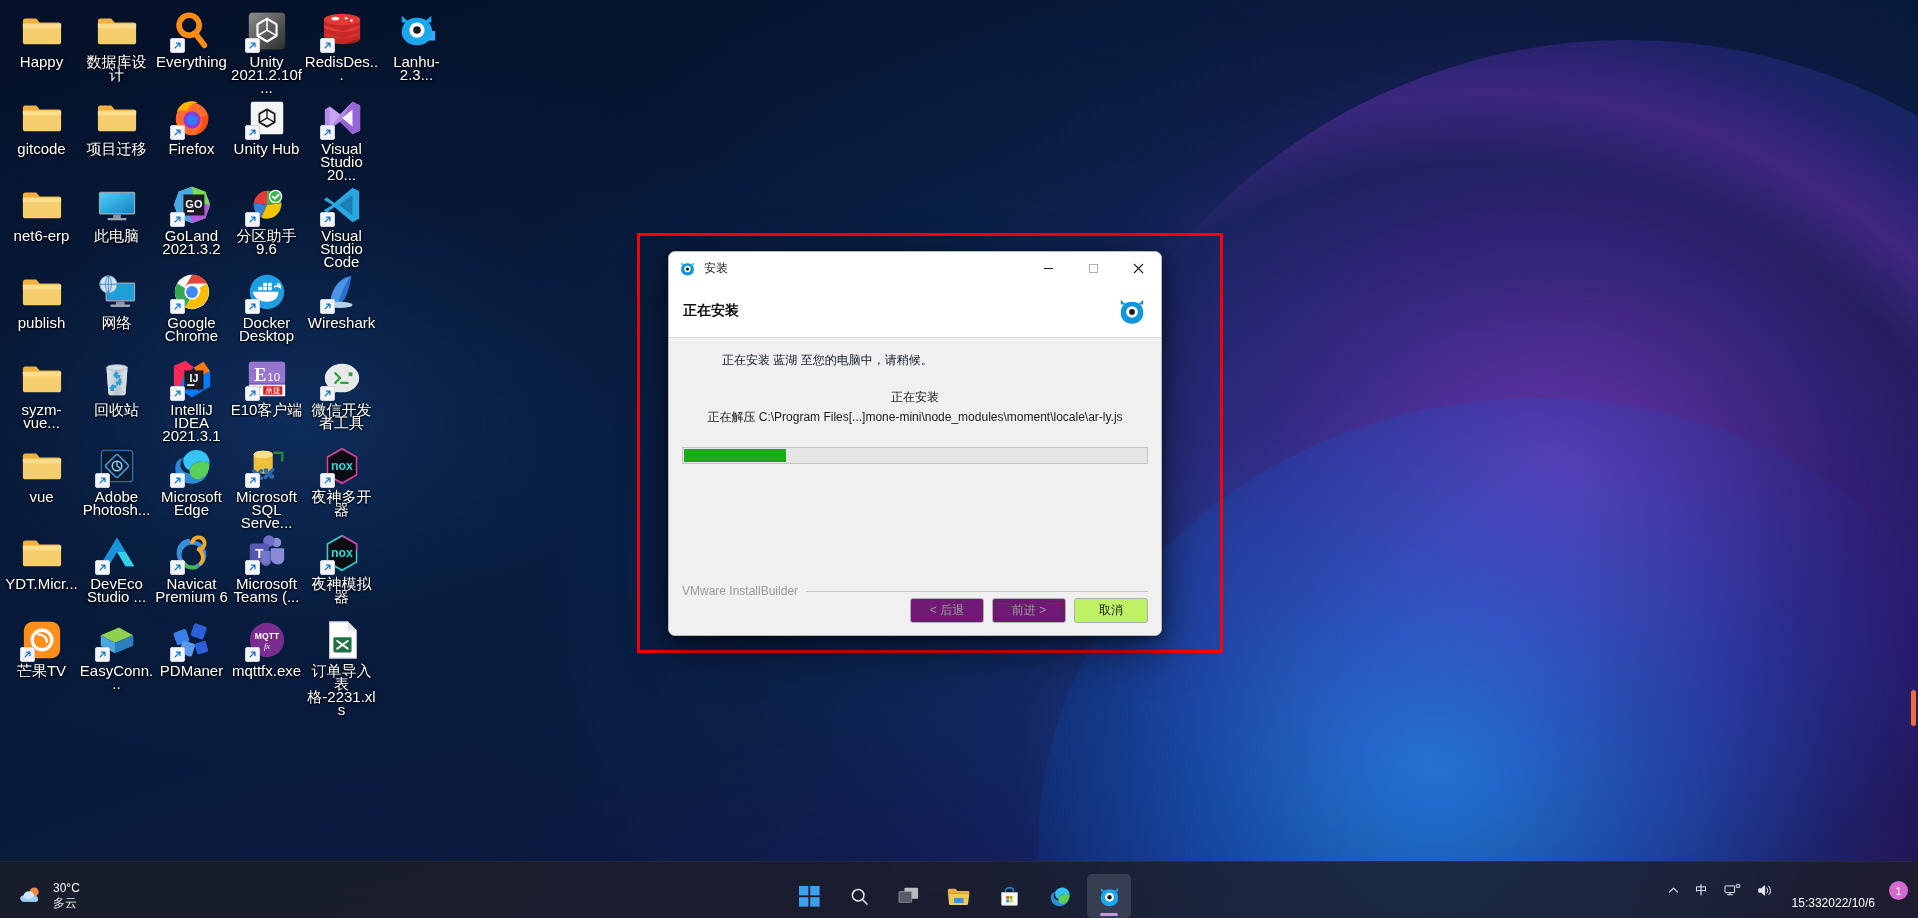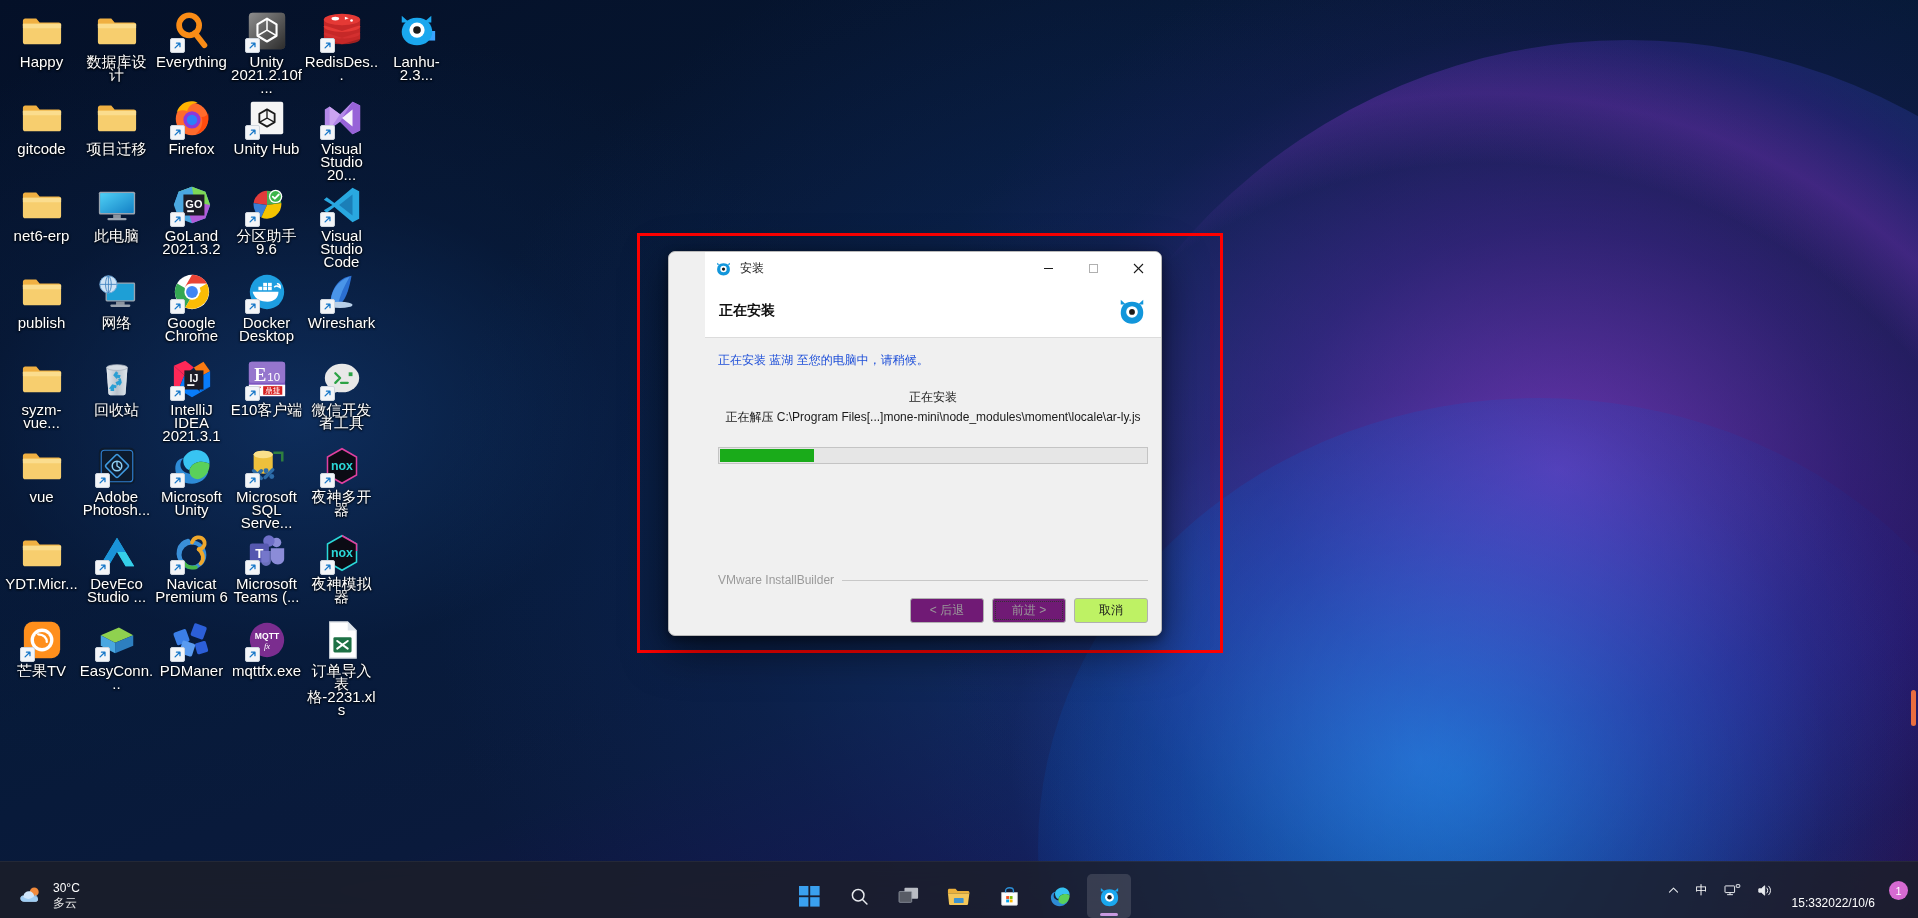--- a/index.html
+++ b/index.html
@@ -104,21 +104,20 @@
     left: 668px; top: 251px;
     width: 494px; height: 385px;
     background: #f0f0f0;
     border: 1px solid #b9b9b9;
     border-radius: 7px;
     box-shadow: 0 14px 44px rgba(0,0,0,0.55), 0 3px 10px rgba(0,0,0,0.4);
     z-index: 10;
     overflow: hidden;
     display: flex; flex-direction: column;
     font-family: "Liberation Sans", "DejaVu Sans", sans-serif;
-    padding-left: 36px;
   }
   .titlebar {
     height: 33px;
     background: #ffffff;
     display: flex; align-items: center;
     flex: 0 0 auto;
   }
   .titlebar-left {
     display: flex; align-items: center;
     gap: 8px; padding-left: 10px; flex: 1 1 auto;
@@ -148,22 +147,23 @@
     flex: 1 1 auto;
   }
 
   .body-area {
     flex: 1 1 auto;
     background: #f0f0f0;
     padding: 14px 13px 0 13px;
     position: relative;
   }
   .install-msg {
-    font-size: 12px; color: #1d4ed8;
+    font-size: 12px; color: #0f172a;
     margin-bottom: 20px;
+    margin-left: 40px;
   }
   .status-center {
     text-align: center;
     font-size: 12px;
     color: #1a1a1a;
     margin-bottom: 3px;
   }
   .extract-line {
     text-align: center;
     font-size: 12px;
@@ -184,21 +184,20 @@
     background: #1aab1a;
   }
 
   .footer-area {
     flex: 0 0 auto;
     background: #f0f0f0;
     padding: 0 13px 12px 13px;
   }
   .brand-rule {
     display: flex; align-items: center; gap: 8px;
-    margin-bottom: 11px;
   }
   .brand-text {
     font-size: 12px; color: #9a9a9a; white-space: nowrap;
   }
   .rule-line { flex: 1 1 auto; height: 1px; background: #c8c8c8; }
   .btn-row {
     display: flex; justify-content: flex-end; gap: 8px;
   }
   .dlg-btn {
     min-width: 74px; height: 25px;
@@ -737,21 +736,21 @@
       <path d="M39 28 C37 35.5 30 40.5 22 40.5 C12 40.5 4.5 34 4.5 24.5 C4.5 18.5 8 14 13 14 C9.5 17 8.6 23 12.3 26.8 C17.2 31.8 29 31.8 39 28 Z" fill="#2e8bd6"></path>
       <path d="M13 14 C16.5 7 24 3.5 31.5 6 C37.5 8 41 13.8 40.3 19.8 C37.5 18 32.8 16.8 28 18 C23.3 19.2 20 22.5 19.3 26.5 C15.3 25.2 12 20.5 13 14 Z" fill="#38c4f2"></path>
       <path d="M19.3 26.5 C20 22.5 23.3 19.2 28 18 C32.8 16.8 37.5 18 40.3 19.8 C40.8 26.3 37 33 30.4 35.4 C26.2 36.8 21.5 34.6 20 30.7 C19.5 29.4 19.2 27.8 19.3 26.5 Z" fill="#5ad05a"></path>
     </svg>
           <span class="shortcut-badge">
             <svg viewBox="0 0 16 16">
               <path d="M4.5 11.5 L11 5 M6.5 4.6 L11.6 4.6 L11.6 9.7" fill="none" stroke="#1878c8" stroke-width="1.9" stroke-linecap="round" stroke-linejoin="round"></path>
             </svg>
           </span>
         </div>
-        <div class="icon-label">Microsoft Unity</div>
+        <div class="icon-label">Microsoft Edge</div>
       </div>
       <div class="icon-cell">
         <div class="icon-art">
           <svg width="42" height="42" viewBox="0 0 44 44">
       <ellipse cx="18" cy="10" rx="10" ry="4" fill="#f5d060"></ellipse>
       <path d="M8 10 L8 26 C8 28.2 12.5 30 18 30 C23.5 30 28 28.2 28 26 L28 10 Z" fill="#edc03c"></path>
       <ellipse cx="18" cy="10" rx="10" ry="4" fill="#fae08a"></ellipse>
       <path d="M30 8 L38 8 L38 16" fill="none" stroke="#2f7f3f" stroke-width="2.6" stroke-linecap="square"></path>
       <path d="M16 27 L8 35 M8 27 L16 35" stroke="#2d6ca8" stroke-width="3.6" stroke-linecap="round"></path>
       <path d="M28 26 L20 34" stroke="#2d6ca8" stroke-width="3.6" stroke-linecap="round"></path>

